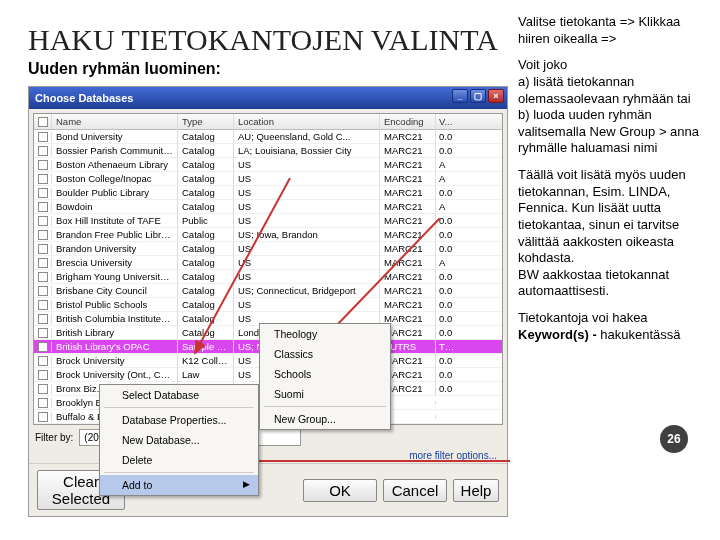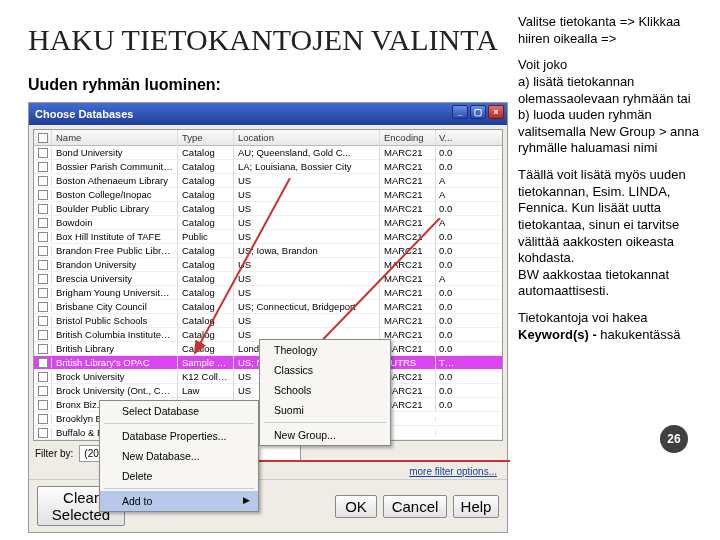--- a/index.html
+++ b/index.html
@@ -2,21 +2,21 @@
 <html><head>
 <meta charset="utf-8">
 <style>
   * { margin:0; padding:0; box-sizing:border-box; }
   body { font-family: Arial, sans-serif; width:720px; height:540px; position:relative; background:#fff; overflow:hidden; }
   .slide { width:720px; height:540px; position:relative; }
   .left { position:absolute; left:28px; top:24px; width:480px; }
   .right { position:absolute; right:6px; top:14px; width:196px; font-size:13px; line-height:1.28; color:#000; }
   .right p { margin-bottom:10px; }
   h1 { font-family:"Times New Roman",serif; font-weight:400; font-size:30px; line-height:1.08; color:#222; }
-  h2 { font-size:16px; font-weight:700; margin-top:20px; }
+  h2 { font-size:16px; font-weight:700; margin-top:4px; }
   .window { width:480px; margin-top:8px; border:1px solid #9a9a9a; background:#efece5; font-size:9.5px; position:relative; overflow:hidden; }
   .titlebar { height:22px; background:linear-gradient(#436bd6,#1e3e96); color:#fff; display:flex; align-items:center; padding:0 6px; font-weight:700; font-size:11px; }
   .wincontrols { position:absolute; right:3px; top:2px; display:flex; gap:2px; }
   .wc { width:16px; height:14px; background:linear-gradient(#6f8fe0,#2a4bb0); border:1px solid #15307a; border-radius:2px; color:#fff; font-size:9px; line-height:12px; text-align:center; }
   .wc.close { background:linear-gradient(#e06f6f,#b02a2a); border-color:#7a1515; }
   .grid { background:#fff; border:1px solid #999; margin:4px 4px 0 4px; }
   .ghead { display:flex; background:linear-gradient(#fafafa,#e8e8e8); border-bottom:1px solid #bbb; font-weight:400; color:#333; }
   .cchk { width:18px; min-width:18px; display:flex; align-items:center; justify-content:center; border-right:1px solid #ddd; }
   .cname { width:126px; padding:2px 4px; border-right:1px solid #ddd; overflow:hidden; white-space:nowrap; text-overflow:ellipsis; }
   .ctype { width:56px; padding:2px 4px; border-right:1px solid #ddd; overflow:hidden; white-space:nowrap; text-overflow:ellipsis; }
@@ -35,21 +35,21 @@
   .submenu .mi { padding:4px 22px 4px 14px; position:relative; }
   .submenu hr { border:none; border-top:1px solid #ccc; margin:2px 4px; }
   .filterrow { display:flex; align-items:center; gap:6px; padding:4px 6px; font-size:10px; background:#efece5; }
   .filterrow select, .filterrow input { font-size:10px; height:17px; border:1px solid #999; background:#fff; }
   .filterrow select { width:90px; }
   .filterrow input { width:66px; padding:0 3px; }
   .linkrow { text-align:right; padding:0 10px 2px 0; font-size:10px; color:#1842a0; text-decoration:underline; }
   .btnrow { display:flex; justify-content:flex-end; align-items:center; gap:6px; padding:6px 8px; border-top:1px solid #ccc; background:#efece5; }
   .btnrow .btn { font-size:15px; padding:2px 0; border:1px solid #888; background:linear-gradient(#fdfdfd,#e2e2e2); border-radius:2px; text-align:center; }
   .btnrow .btn.cls { width:88px; margin-right:auto; }
-  .btnrow .btn.ok { width:42px; }
+  .btnrow .btn.ok { width:74px; }
   .btnrow .btn.cancel { width:64px; }
   .btnrow .btn.help { width:46px; }
   .badge { position:absolute; right:32px; top:425px; width:28px; height:28px; border-radius:50%; background:#404040; color:#fff; font-size:12px; font-weight:700; display:flex; align-items:center; justify-content:center; z-index:4; }
   svg.arrow-svg { position:absolute; z-index:2; pointer-events:none; }
 </style>
 </head>
 <body>
 
 <div class="slide">
   <div class="left">

